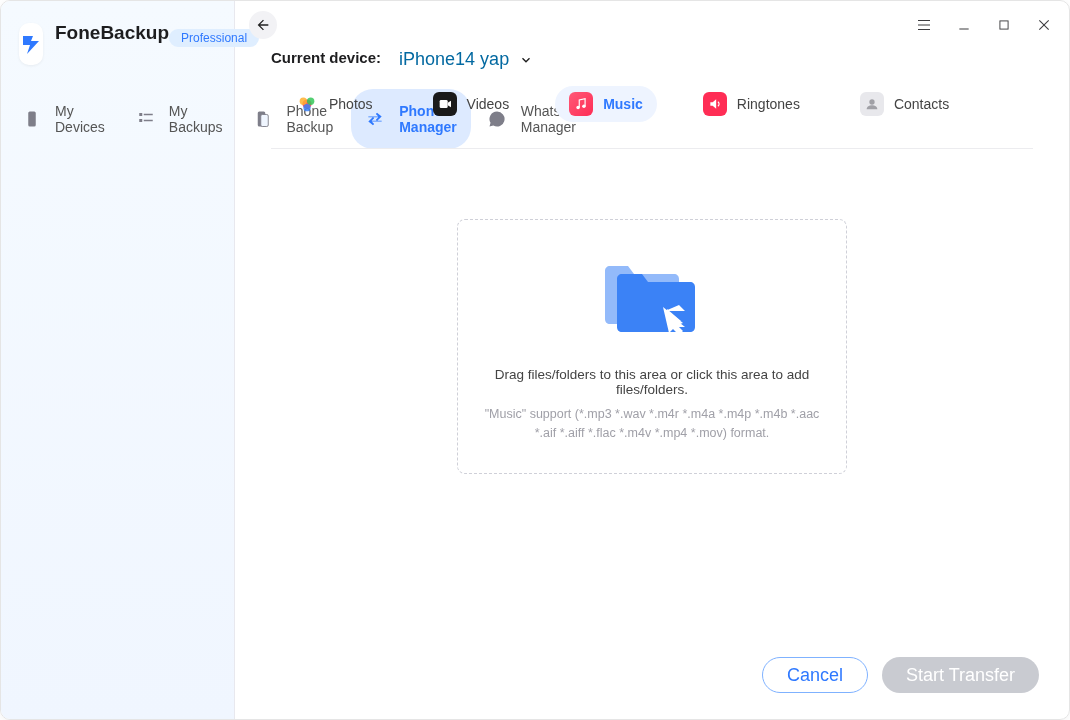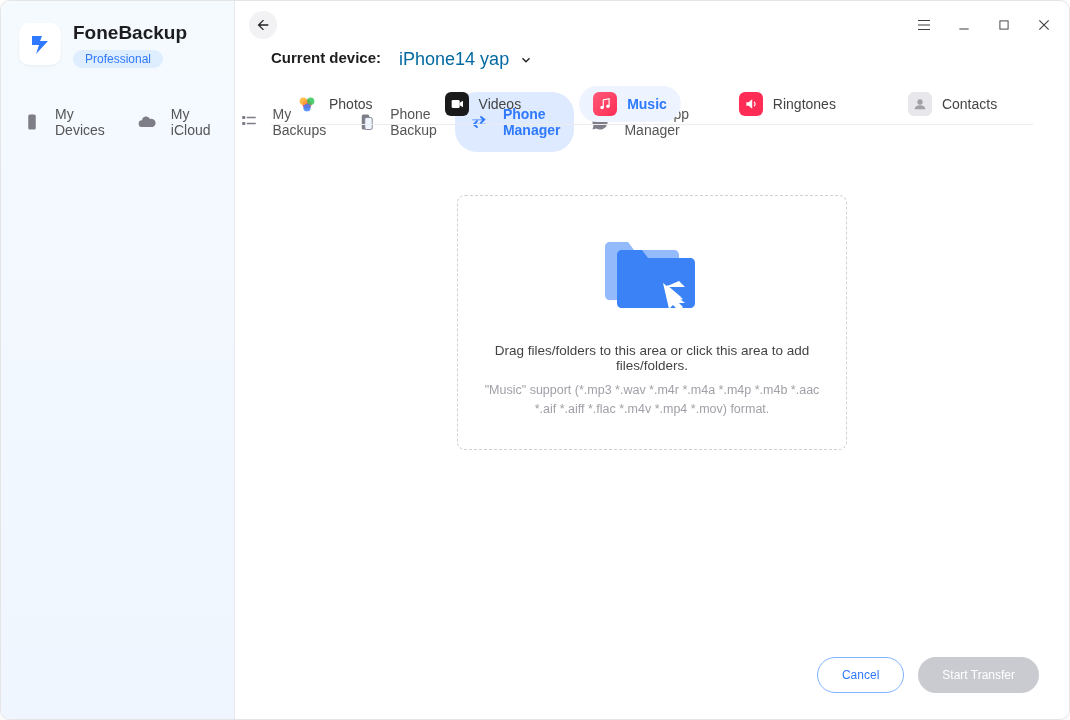--- a/index.html
+++ b/index.html
@@ -3,21 +3,21 @@
 <meta charset="utf-8">
 <style>
   * { box-sizing: border-box; }
   html, body { margin: 0; padding: 0; font-family: -apple-system, "Segoe UI", Arial, sans-serif; }
   body { width: 1070px; height: 720px; background: #fff; display: flex; border: 1px solid #e5e5e5; border-radius: 10px; overflow: hidden; position: relative; box-shadow: 0 2px 10px rgba(0,0,0,0.05); }
 
   
   .sidebar { width: 234px; height: 100%; background: linear-gradient(to bottom, #f5faff, #f0f6ff); border-right: 1px solid #e8e8ee; padding: 18px 8px 8px 8px; }
   .brand { display: flex; align-items: flex-start; gap: 12px; padding: 4px 8px 14px 10px; }
   .brand-logo { width: 42px; height: 42px; background: #fff; border-radius: 10px; display:flex; align-items:center; justify-content:center; box-shadow: 0 1px 3px rgba(0,0,0,.06); }
-  .brand-text { display: flex; flex-direction: column; }
+  .brand-text { display: flex; flex-direction: row; }
   .brand-title { font-size: 19px; font-weight: 700; color: #1d1d1f; line-height: 1.1; }
   .brand-pill { margin-top: 6px; font-size: 12px; color: #2f79ff; background: #dfeeff; padding: 2px 12px; border-radius: 10px; width: fit-content; }
 
   .nav { margin-top: 10px; display: flex; flex-direction: row; gap: 2px; }
   .nav-item { display: flex; align-items: center; gap: 14px; padding: 14px 14px; border-radius: 22px; color: #555; font-size: 14px; cursor: pointer; }
   .nav-item.active { background: #ddeaff; color: #2f79ff; font-weight: 600; }
   .nav-item.active .ico svg { fill: #2f79ff; }
   .ico { width: 20px; height: 20px; display:flex; align-items:center; justify-content:center; }
   .ico svg { fill: #7e7e89; }
 
@@ -28,31 +28,31 @@
   .win-btns { display:flex; align-items:center; gap: 18px; }
   .win-icon { width: 22px; height: 22px; display:flex; align-items:center; justify-content:center; cursor:pointer; }
   .win-icon svg { stroke:#3c3c3f; fill:none; stroke-width:1.6; }
 
   .content { padding: 0 36px; }
   .page-title { font-size: 24px; font-weight: 700; color: #1d1d1f; margin: 4px 0 12px 0; }
   .device-row { display:flex; align-items:flex-start; gap: 18px; margin-bottom: 14px; }
   .device-label { font-size: 15px; font-weight: 700; color: #1d1d1f; }
   .device-select { display:flex; align-items:center; gap: 10px; font-size: 18px; color:#0369a1; cursor:pointer; }
 
-  .tabs { display:flex; align-items:center; gap: 44px; padding: 2px 0 2px 10px; border-bottom: 1px solid #ececef; }
+  .tabs { display:flex; align-items:center; gap: 32px; padding: 2px 0 26px 10px; border-bottom: 1px solid #ececef; }
   .tab { display:flex; align-items:center; gap: 10px; padding: 6px 14px; border-radius: 18px; font-size: 14px; color:#444; cursor:pointer; }
   .tab.active { background:#eef4ff; color:#2f79ff; font-weight:600; }
   .tab .ticon { width:24px; height:24px; border-radius:6px; display:flex; align-items:center; justify-content:center; }
 
   .dropzone { width: 390px; height: 255px; margin: 70px auto 0 auto; border: 1.5px dashed #cfd0d8; border-radius: 8px; display:flex; flex-direction:column; align-items:center; justify-content:center; cursor:pointer; padding: 0 4px; text-align:center; }
   .dz-text1 { font-size: 13.5px; color:#444; margin-top: 22px; }
   .dz-text2 { font-size: 12.5px; color:#a0a0a8; margin-top: 8px; line-height:1.5; max-width: 340px; }
 
   .footer { position:absolute; right: 30px; bottom: 26px; display:flex; gap: 14px; }
-  .btn { height: 36px; border-radius: 18px; padding: 0 24px; font-size: 12px; display:flex; align-items:center; justify-content:center; cursor:pointer; }
+  .btn { height: 36px; border-radius: 18px; padding: 0 24px; font-size: 18px; display:flex; align-items:center; justify-content:center; cursor:pointer; }
   .btn-cancel { background:#fff; border:1px solid #7fb2ff; color:#2f79ff; }
   .btn-primary { background:#c9cbd1; color:#fff; border:none; cursor:not-allowed; }
 </style>
 </head>
 <body>
 
 <div class="sidebar">
   <div class="brand">
     <div class="brand-logo">
       <svg width="24" height="24" viewBox="0 0 24 24">
@@ -66,28 +66,20 @@
   </div>
 
   <div class="nav">
     <div class="nav-item">
       <span class="ico">
           <svg width="18" height="18" viewBox="0 0 24 24">
             <rect x="7" y="2" width="10" height="20" rx="2"></rect>
           </svg>
         </span>
       <span>My Devices</span>
-    </div>
-    <div class="nav-item">
-      <span class="ico">
-          <svg width="20" height="20" viewBox="0 0 24 24">
-            <path d="M19 18H6a4 4 0 0 1 0-8 5 5 0 0 1 9.6-1.5A4 4 0 0 1 19 18z"></path>
-          </svg>
-        </span>
-      <span>My iCloud</span>
     </div>
     <div class="nav-item">
       <span class="ico">
           <svg width="18" height="18" viewBox="0 0 24 24">
             <rect x="3" y="4" width="4" height="4"></rect>
             <rect x="9" y="5" width="12" height="2"></rect>
             <rect x="3" y="12" width="4" height="4"></rect>
             <rect x="9" y="13" width="12" height="2"></rect>
           </svg>
         </span>

